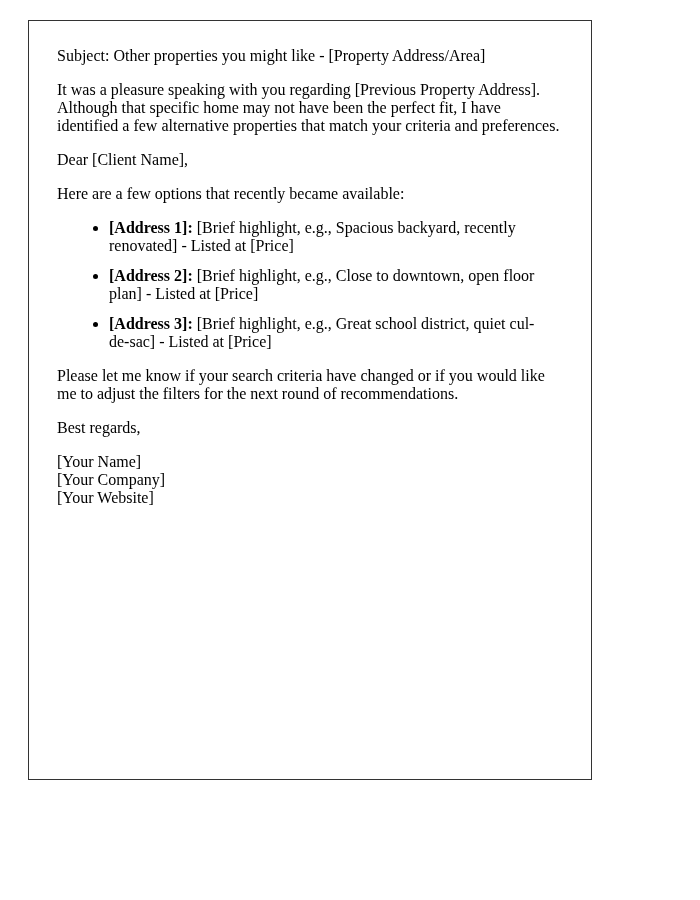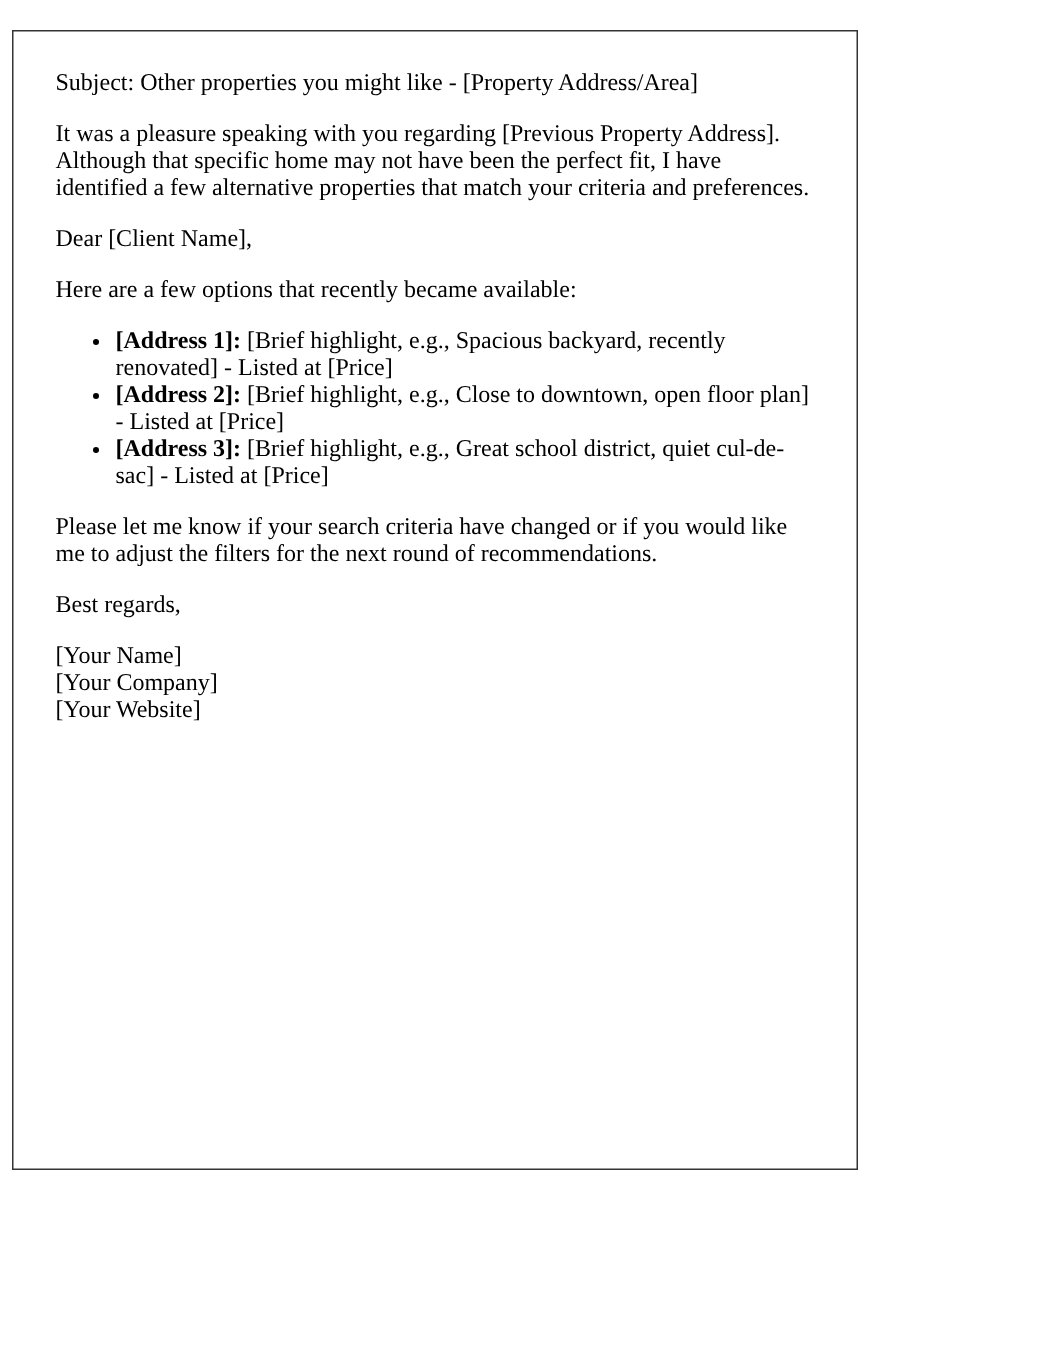--- a/index.html
+++ b/index.html
@@ -10,38 +10,38 @@
     body {
       width: 700px;
       height: 900px;
       position: relative;
       font-family: "Liberation Serif", "DejaVu Serif", serif;
       font-size: 16px;
       color: #000000;
     }
     .letter {
       position: absolute;
-      left: 8px;
+      left: 28px;
       top: 20px;
       width: 564px;
       height: 760px;
       border: 1px solid #333333;
       box-sizing: border-box;
       padding: 26px 28px 20px 28px;
       line-height: 18px;
     }
     .letter p {
       margin: 0 0 16px 0;
     }
     .letter ul {
       margin: 0 0 16px 0;
       padding-left: 40px;
     }
     .letter li {
-      margin: 0;
+      margin: 12px;
     }
     .letter li b {
       font-weight: bold;
     }
     .sig-line {
       display: block;
     }
   </style>
 </head>
 <body>

